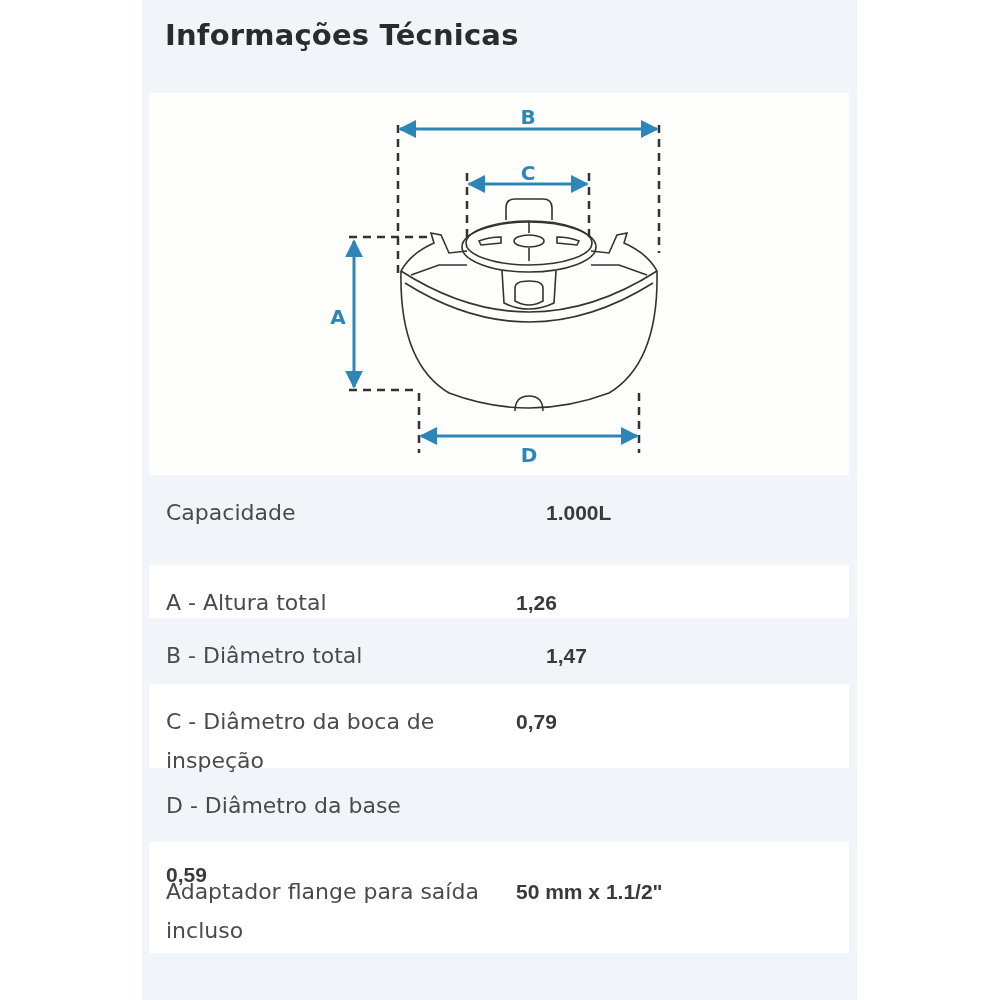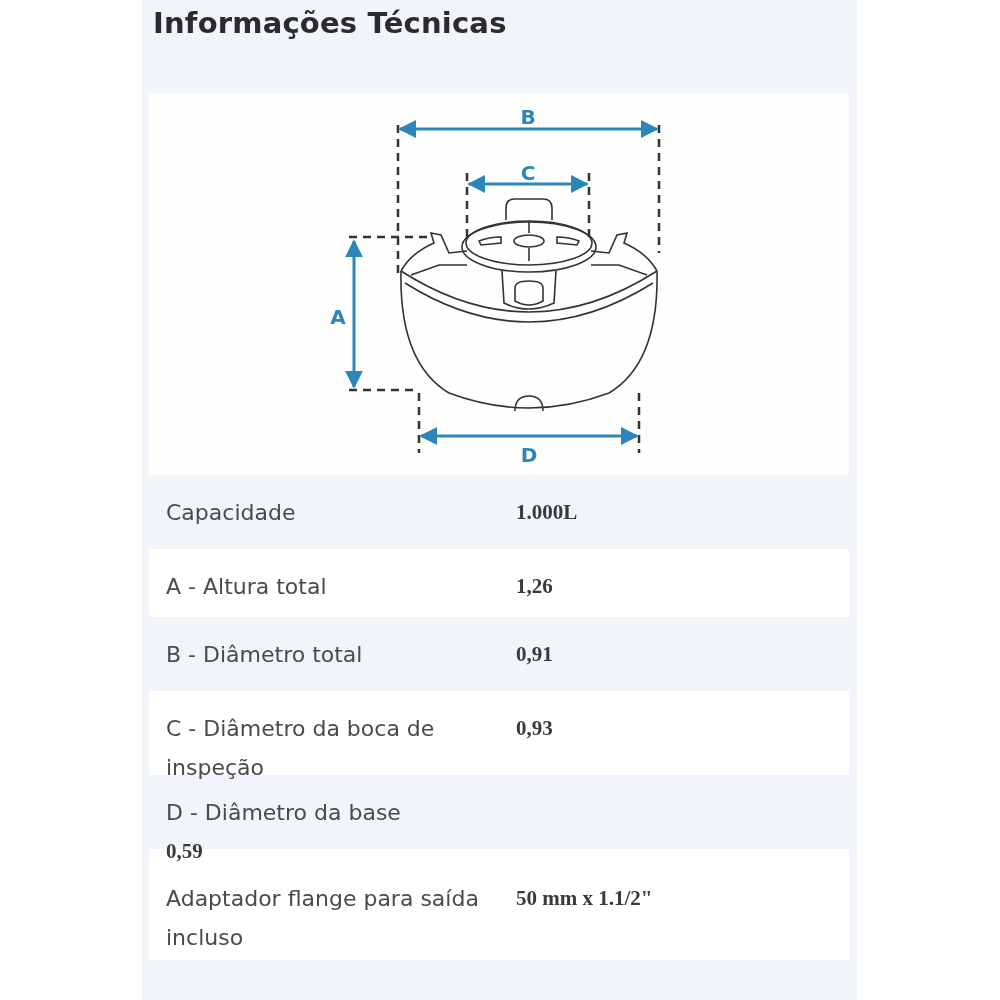--- a/index.html
+++ b/index.html
@@ -1,30 +1,30 @@
 <!DOCTYPE html>
 <html><head>
 <meta charset="utf-8">
 <style>
   html, body { margin:0; padding:0; }
   body { width:1000px; height:1000px; background:#ffffff; position:relative; overflow:hidden;
          font-family:"Liberation Sans", "DejaVu Sans", sans-serif; }
   .panel { position:absolute; left:142px; top:0; width:715px; height:1000px; background:#f1f4f8; }
-  .title { position:absolute; left:7px; top:2px; margin:4px; font-size:29px; font-weight:bold;
+  .title { position:absolute; left:7px; top:2px; margin:16px; font-size:29px; font-weight:bold;
            color:#2b2b2b; letter-spacing:0.2px; font-family:"DejaVu Sans", sans-serif; }
   .figure { position:absolute; left:7px; top:93px; width:700px; height:382px; background:#fefefd; }
   .figure svg { position:absolute; left:0; top:0; }
   .specs { position:absolute; left:7px; top:475px; width:700px; }
   .row { display:flex; align-items:flex-start; box-sizing:border-box; padding-left:17px; }
-  .row.gray { background:#f1f4f8; }
+  .row.gray { background:#f1f4f8;gap:30px; }
   .row.white { background:#ffffff; }
   .row .label { width:350px; font-size:22px; line-height:39px; color:#4a4a4a;
                 font-family:"DejaVu Sans", sans-serif; font-weight:normal; }
   .row .value { font-size:21px; line-height:39px; color:#3a3a3a; font-weight:bold;
-                font-family:Liberation Serif, serif; }
+                font-family:Liberation Sans, sans-serif; }
 </style>
 </head>
 <body>
 
 <div class="panel">
   <h2 class="title">Informações Técnicas</h2>
 
   <div class="figure">
     <svg width="700" height="382" viewBox="0 0 700 382" xmlns="http://www.w3.org/2000/svg">
       <defs>
@@ -79,31 +79,31 @@
         <path d="M366,318 Q366,303 380,303 Q394,303 394,318"></path>
       </g>
     </svg>
   </div>
 
   <div class="specs">
     <div class="row gray" style="height:74px;padding-top:18px;">
       <div class="label">Capacidade</div>
       <div class="value">1.000L</div>
     </div>
-    <div class="row white" style="height:68px;padding-top:18px;">
+    <div class="row white" style="height:53px;padding-top:18px;margin-top:16px;">
       <div class="label">A - Altura total</div>
       <div class="value">1,26</div>
     </div>
-    <div class="row gray" style="height:74px;padding-top:18px;">
+    <div class="row gray" style="height:66px;padding-top:18px;">
       <div class="label">B - Diâmetro total</div>
-      <div class="value">0,91</div>
+      <div class="value">1,47</div>
     </div>
     <div class="row white" style="height:84px;padding-top:18px;">
       <div class="label">C - Diâmetro da boca de inspeção</div>
-      <div class="value">0,93</div>
+      <div class="value">0,79</div>
     </div>
     <div class="row gray" style="height:74px;padding-top:18px;flex-direction:column;">
       <div class="label">D - Diâmetro da base</div>
       <div class="value">0,59</div>
     </div>
     <div class="row white" style="height:111px;padding-top:30px;">
       <div class="label">Adaptador flange para saída incluso</div>
       <div class="value">50 mm x 1.1/2"</div>
     </div>
   </div>

